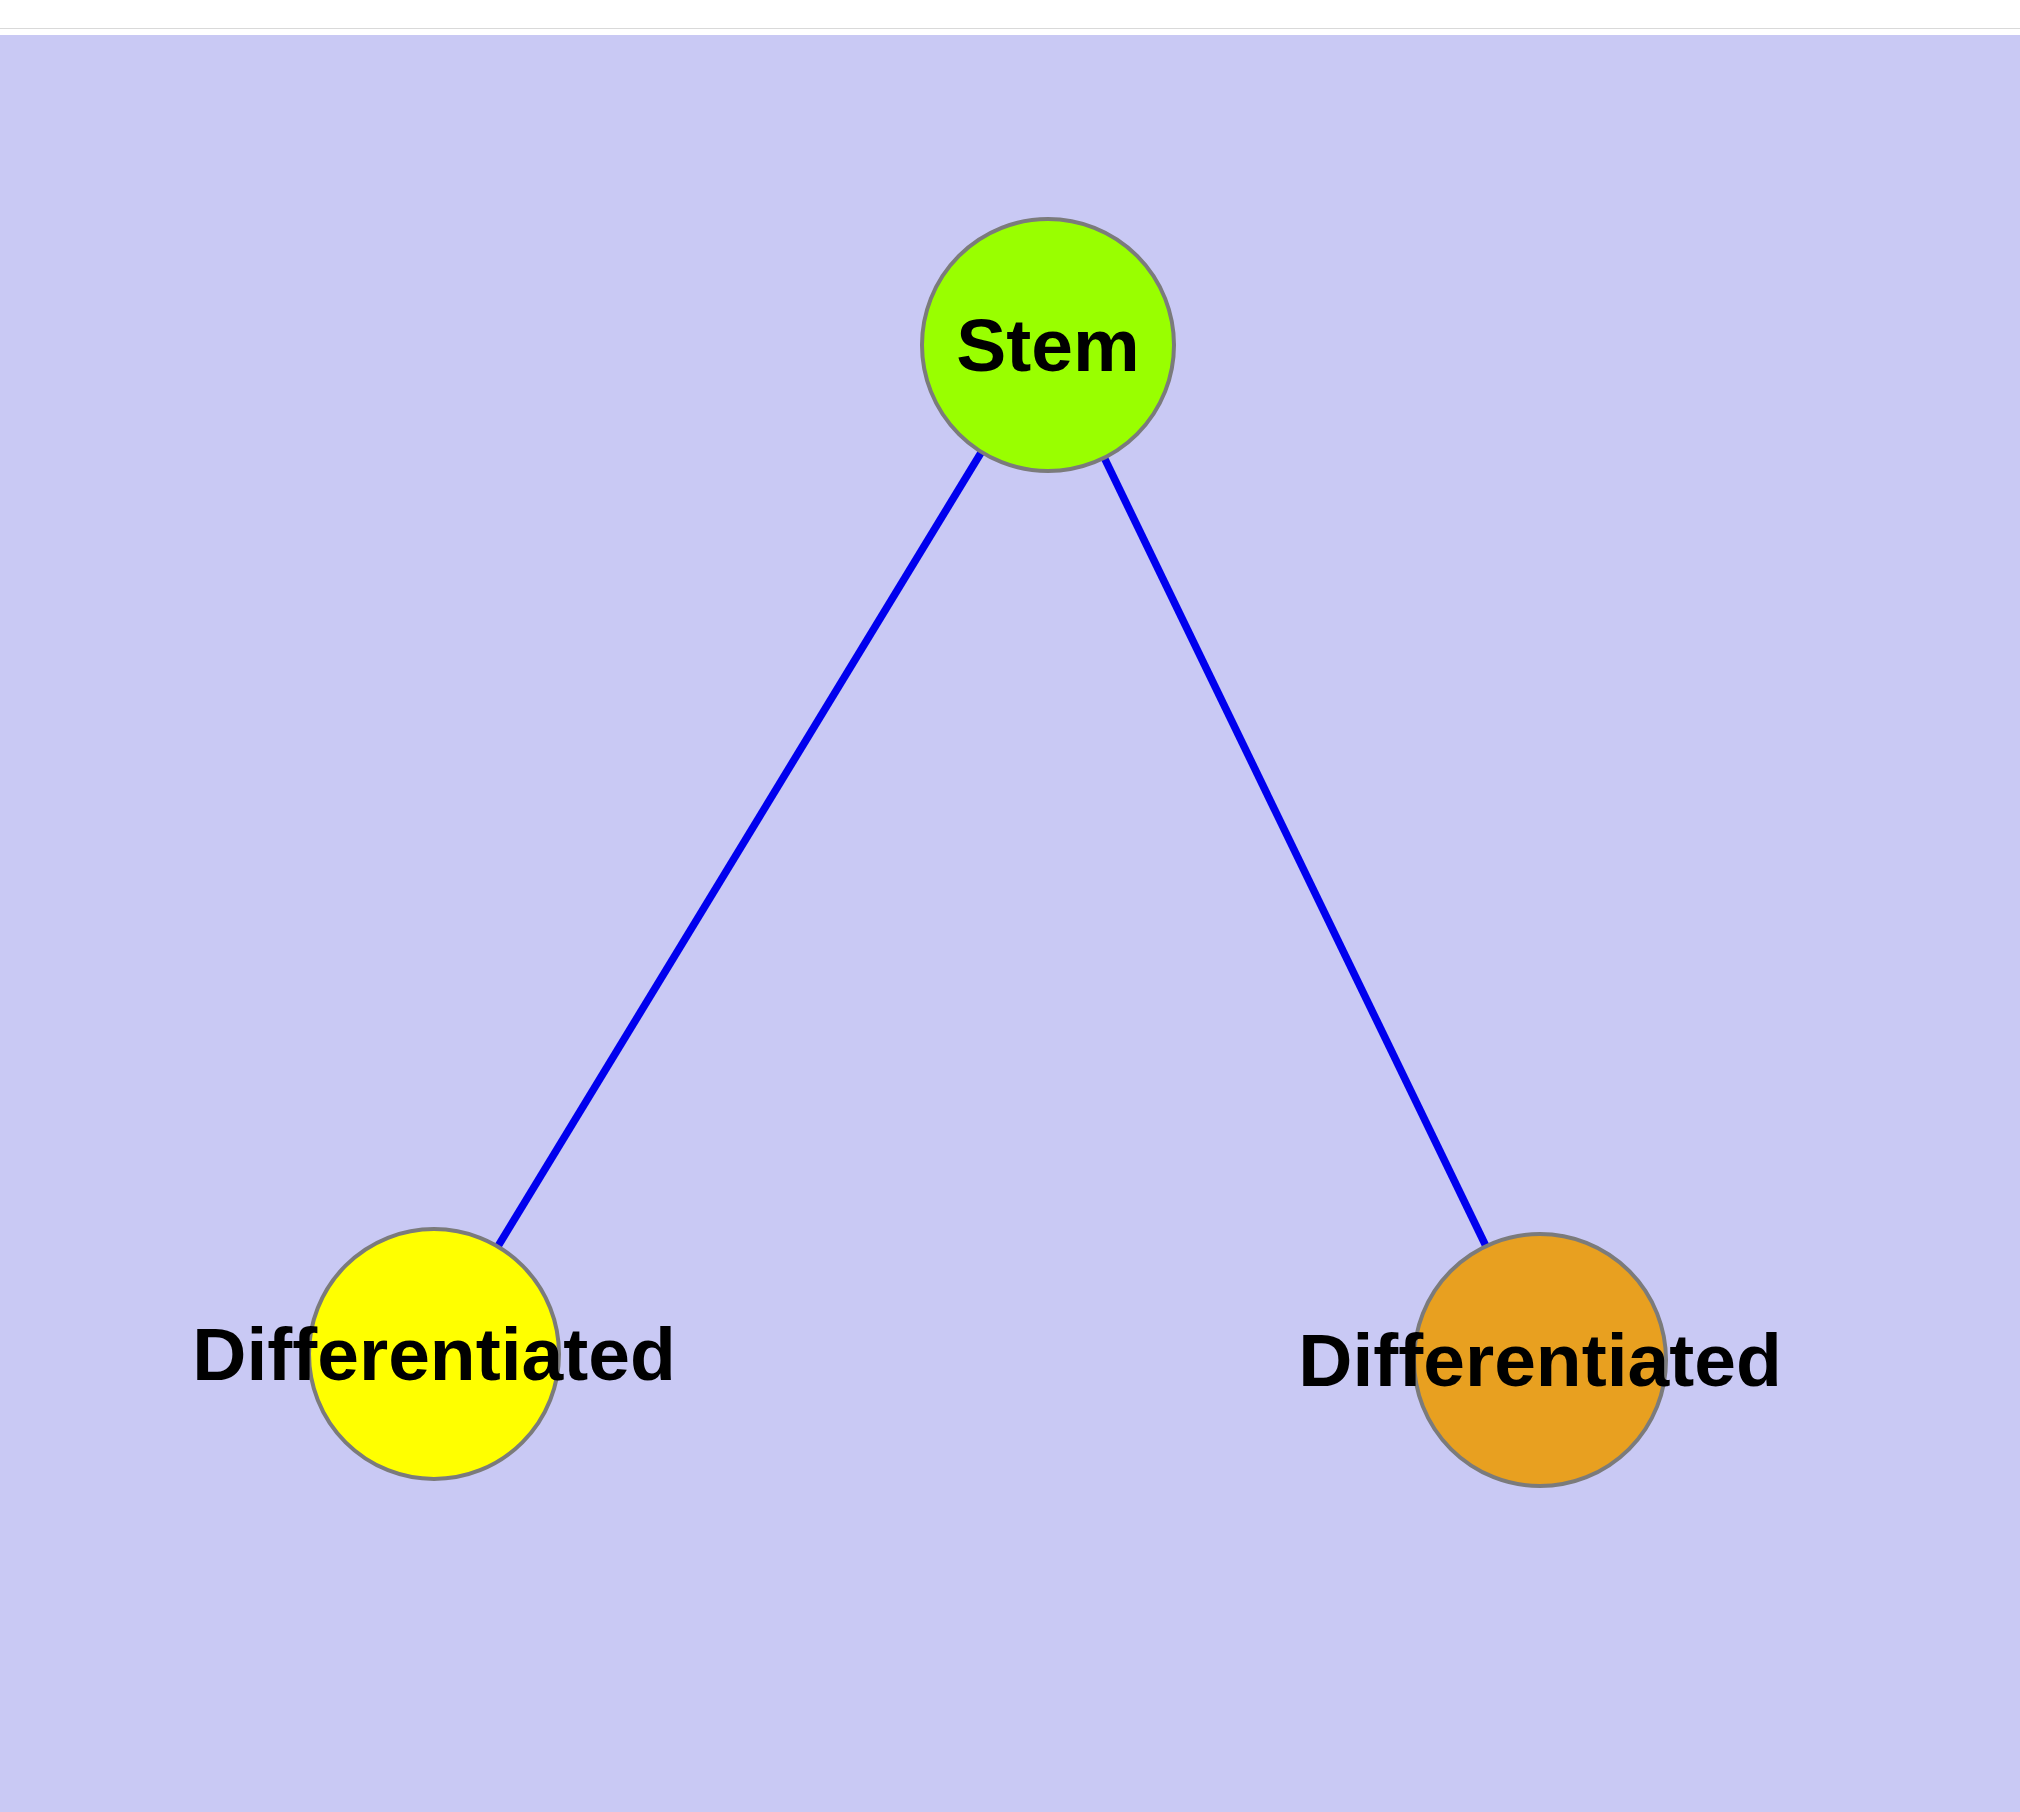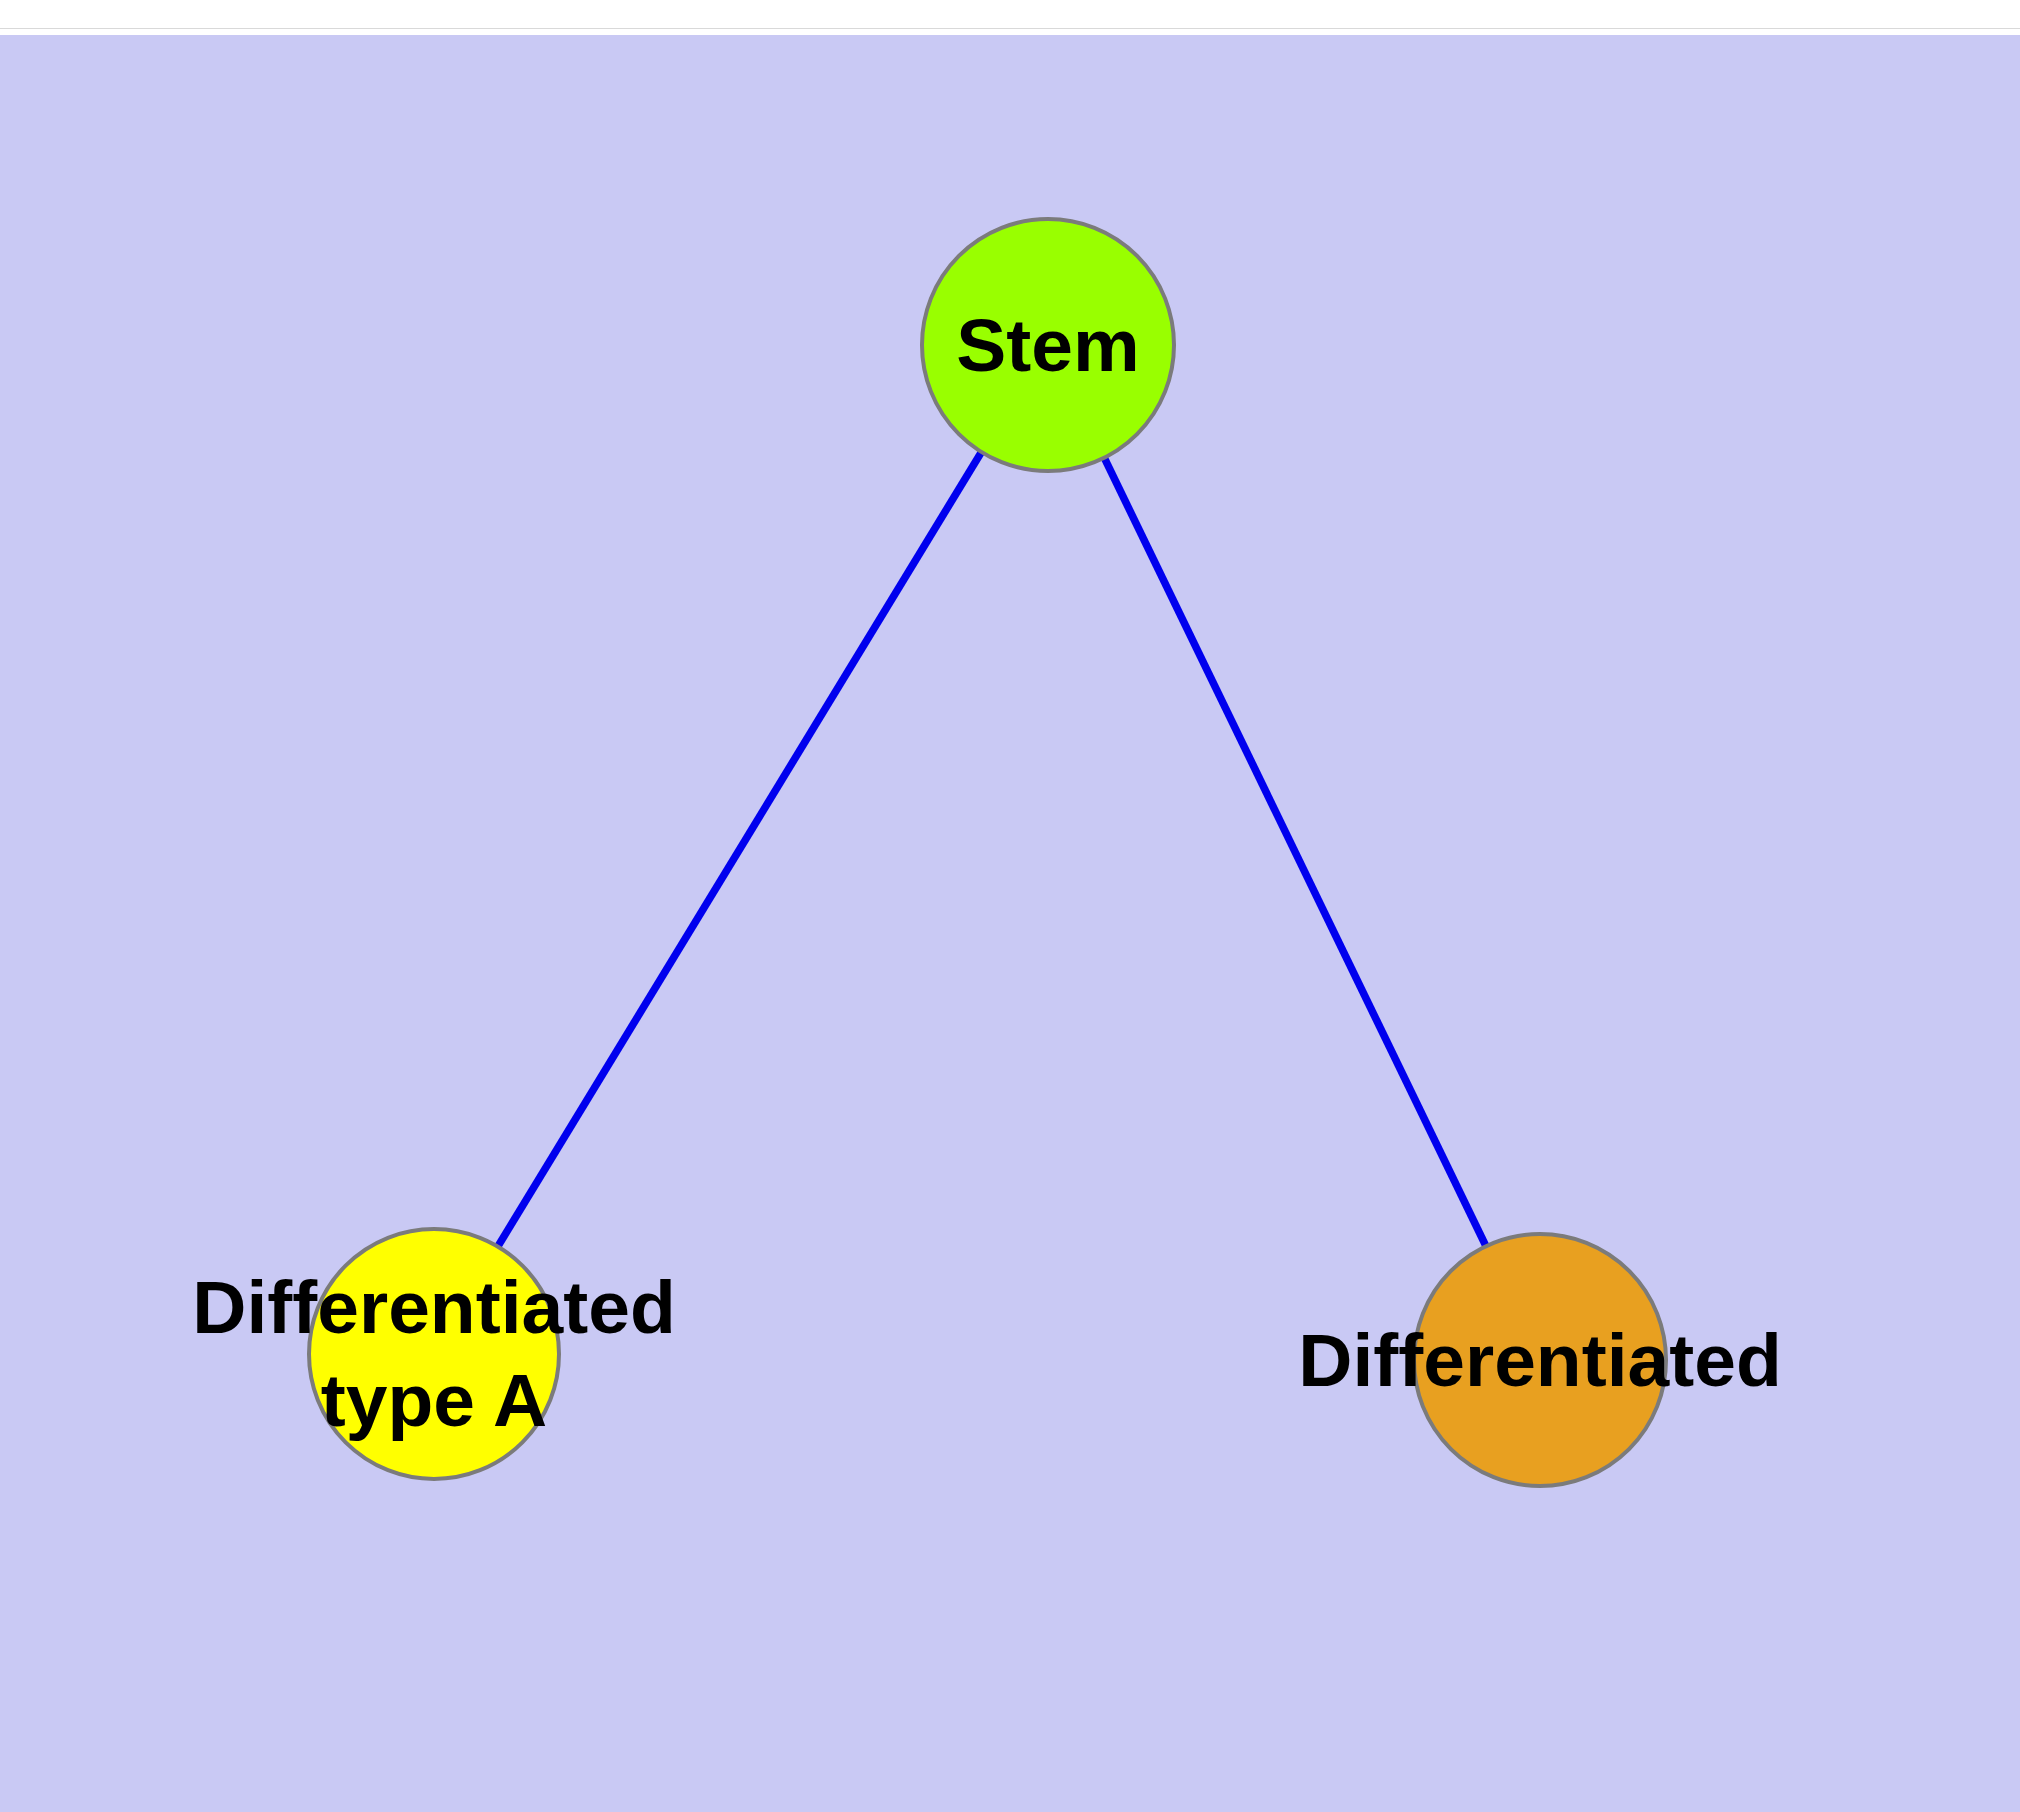--- a/index.html
+++ b/index.html
@@ -70,21 +70,20 @@
   <div class="node" style="left: 920px; top: 189px; width: 256px; height: 256px; background: rgb(153, 255, 0); border-color: rgb(123, 123, 123); border-width: 4.2px;">
     <div class="node-label">
       <span>Stem</span>
 
     </div>
   </div>
 
   <div class="node" style="left: 307px; top: 1199px; width: 254px; height: 254px; background: rgb(255, 255, 0); border-color: rgb(123, 123, 123); border-width: 4.2px;">
     <div class="node-label">
       <span>Differentiated</span>
-      <span>type A</span>
     </div>
   </div>
 
   <div class="node" style="left: 1412px; top: 1204px; width: 256px; height: 256px; background: rgb(232, 160, 32); border-color: rgb(123, 123, 123); border-width: 4.2px;">
     <div class="node-label">
       <span>Differentiated</span>
     </div>
   </div>
 
 </div>

